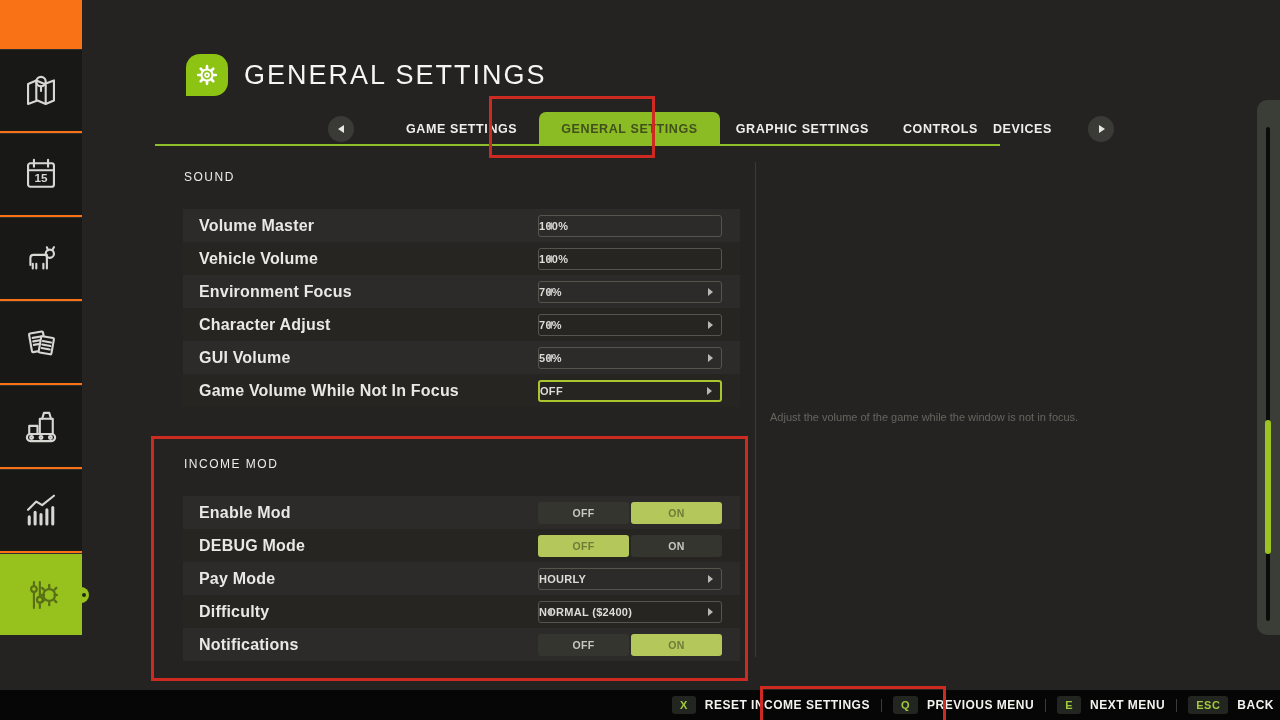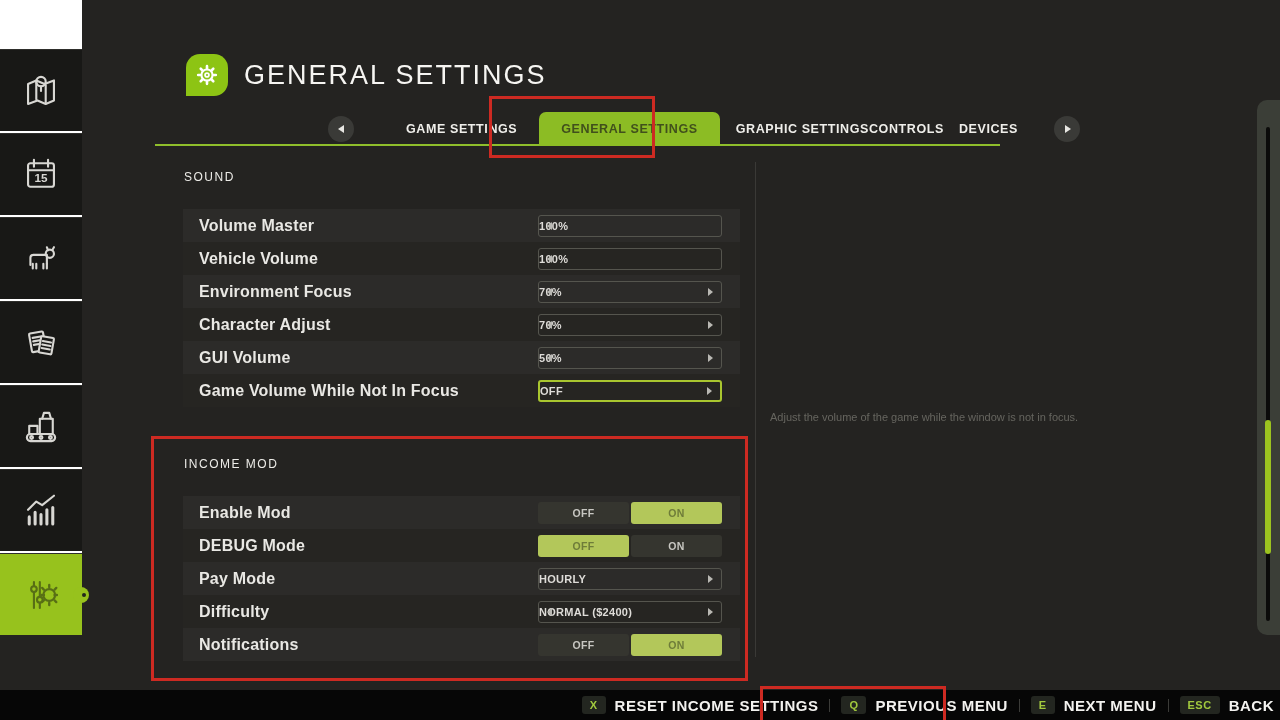--- a/index.html
+++ b/index.html
@@ -2,21 +2,21 @@
 <html><head>
 <meta charset="utf-8">
 <style>
   * { margin:0; padding:0; box-sizing:border-box; }
   html,body { background:#000; }
   #screen {
     position:relative; width:1280px; height:720px; overflow:hidden;
     background:#242321; font-family:"Liberation Sans", sans-serif;
   }
   
-  #sidebar { position:absolute; left:0; top:0; width:82px; height:628px; background:#ffffff; }
+  #sidebar { position:absolute; left:0; top:0; width:82px; height:628px; background:#f97316; }
   .side-cell {
     position:absolute; left:0; width:82px; height:82px; background:#181816;
     display:flex; align-items:center; justify-content:center; cursor:pointer;
     border-top:1px solid #2e2e2b;
   }
   .side-cell.active { background:#97c21d; }
   .side-cell svg { width:40px; height:40px; }
   .side-bump {
     position:absolute; right:-7px; top:33px; width:16px; height:16px;
     border-radius:50%; background:#97c21d;
@@ -92,21 +92,21 @@
   
   #bottombar {
     position:absolute; left:0; top:690px; width:1280px; height:30px; background:#060606;
     display:flex; align-items:center; justify-content:flex-end; padding-right:6px;
   }
   .bb-item { display:flex; align-items:center; cursor:pointer; }
   .bb-key {
     background:#232620; color:#a2c93e; font-size:11px; font-weight:bold;
     padding:3px 8px; border-radius:3px; margin-right:9px; letter-spacing:.5px;
   }
-  .bb-label { color:#f3f2ef; font-size:15px; font-weight:bold; letter-spacing:.5px; }
+  .bb-label { color:#f3f2ef; font-size:12px; font-weight:bold; letter-spacing:.5px; }
   .bb-sep { width:1px; height:13px; background:#3b3b38; margin:0 11px; }
   
   .ann { position:absolute; border:3px solid #cd2a22; pointer-events:none; z-index:50; }
   #ann-tab    { left:489px; top:96px;  width:166px; height:62px; }
   #ann-income { left:151px; top:436px; width:597px; height:245px; }
   #ann-reset  { left:760px; top:686px; width:186px; height:34px; border-bottom:none; }
   svg { stroke:#d8d7d3; stroke-width:1.8; fill:none; stroke-linecap:round; stroke-linejoin:round; }
   .active svg { stroke:#586f15; }
   #hdr-icon svg { stroke:#fff; }
 </style>
@@ -190,21 +190,21 @@
   <div id="hdr-title">GENERAL SETTINGS</div>
 
   <div id="tab-underline"></div>
   <div id="tabbar">
     <div class="tab-circle">
         <span class="tri tri-l"></span>
       </div>
     <div class="tab" style="margin-left:52px">GAME SETTINGS</div>
     <div class="tab active" style="margin-left:22px">GENERAL SETTINGS</div>
     <div class="tab" style="margin-left:16px">GRAPHIC SETTINGS</div>
-    <div class="tab" style="">CONTROLS</div>
+    <div class="tab" style="margin-left:34px">CONTROLS</div>
     <div class="tab" style="margin-left:15px">DEVICES</div>
     <div class="tab-circle" style="margin-left:36px">
         <span class="tri tri-r"></span>
       </div>
   </div>
 
   <div class="section-title" style="top:170px">SOUND</div>
   <div class="rows" style="top:209px">
     <div class="srow">
       <span class="srow-label">Volume Master</span>

